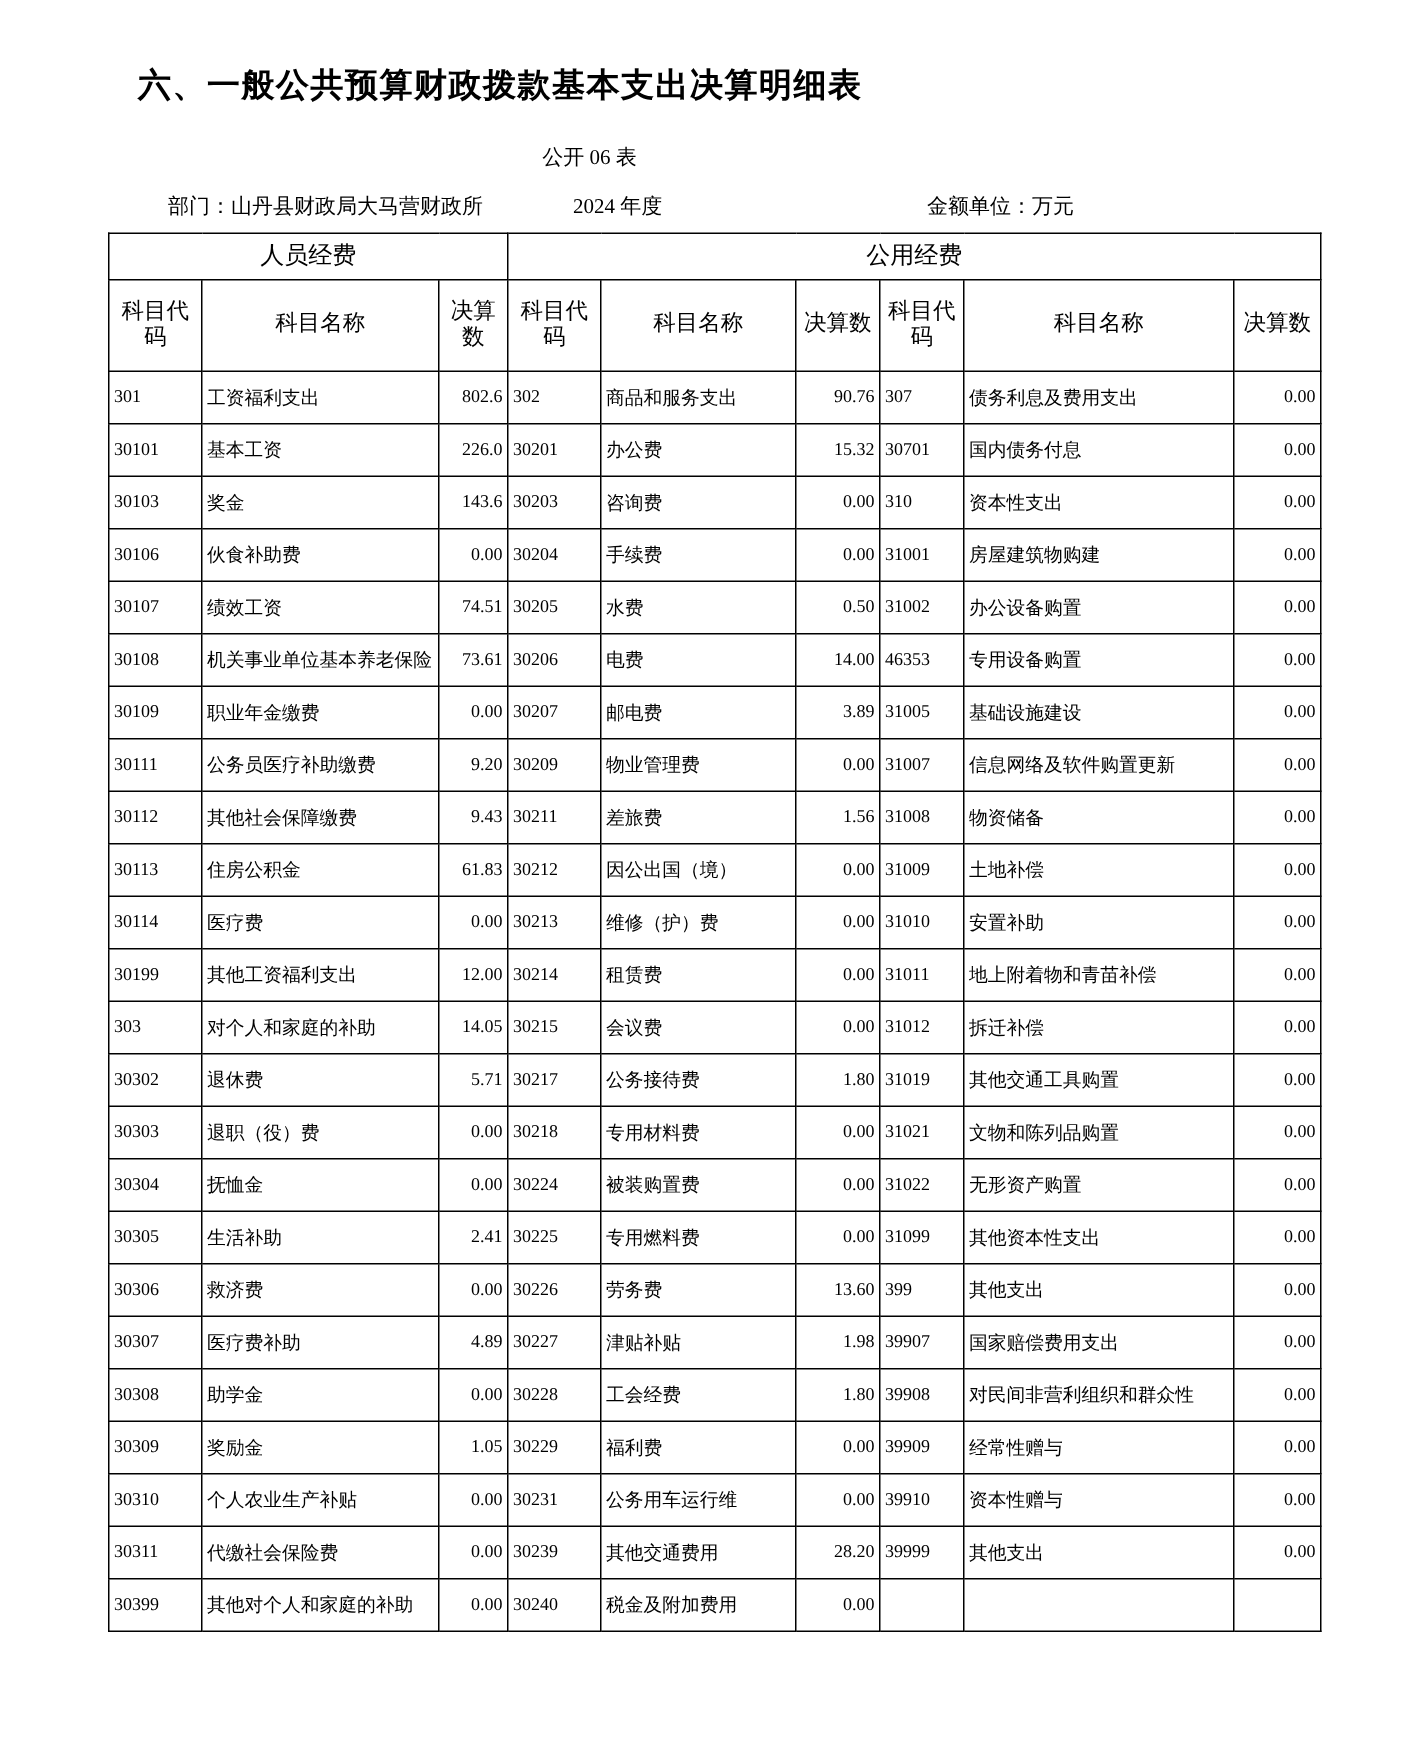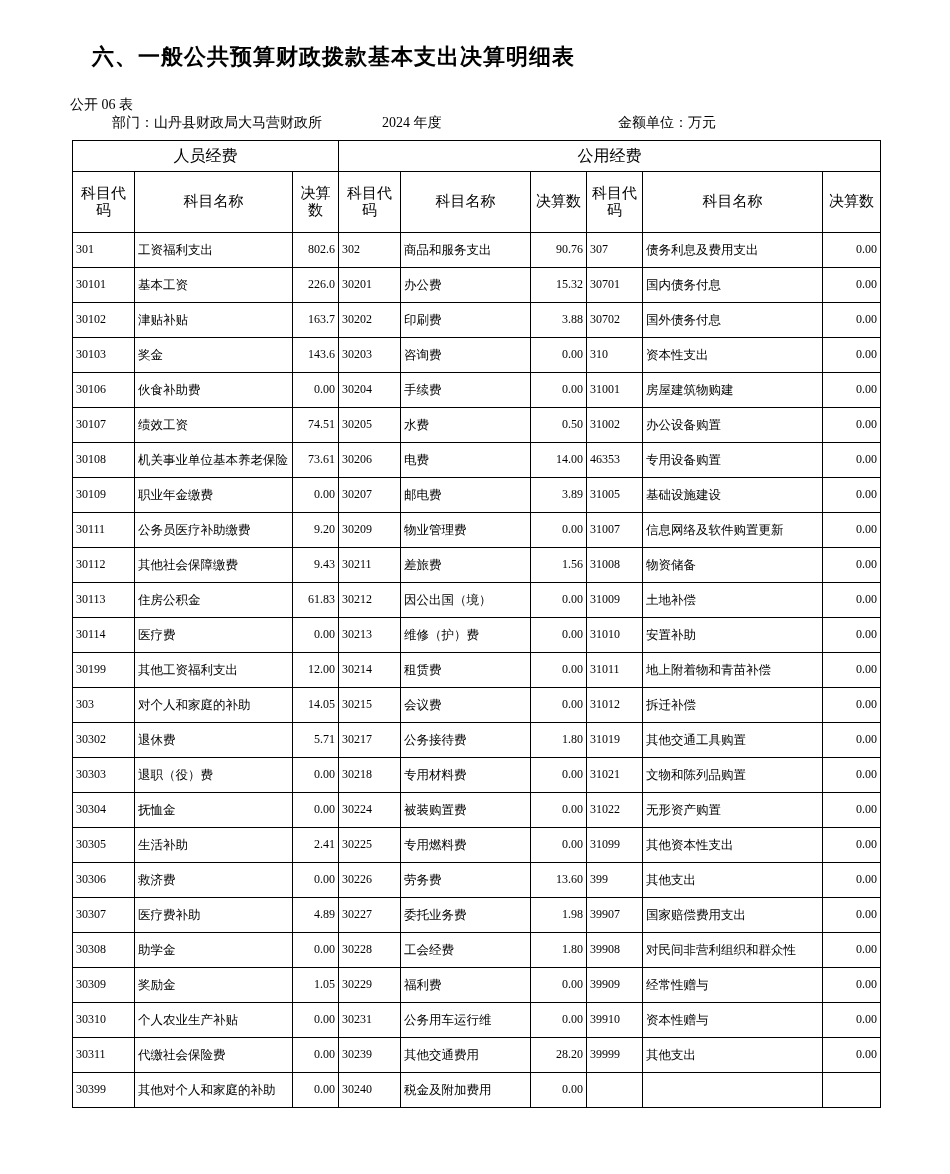--- a/index.html
+++ b/index.html
@@ -23,30 +23,30 @@
     position: relative;
   }
   .doc-title {
     font-size: 22px;
     font-weight: bold;
     letter-spacing: 1px;
     margin: 14px 0 0 22px;
     font-family: "Liberation Serif", "DejaVu Serif", serif;
   }
   .sheet-no {
-    text-align: left;
+    text-align: center;
     font-size: 14px;
     margin-top: 24px;
     padding-right: 16px;
   }
   .meta-row {
     display: flex;
     align-items: flex-start;
     font-size: 14px;
-    margin-top: 0;
+    margin-top: 15px;
     padding: 0 16px 0 42px;
   }
   .meta-dept { white-space: nowrap; }
   .meta-year { margin-left: 60px; white-space: nowrap; }
   .meta-unit { margin-left: auto; white-space: nowrap; }
 
   table.budget {
     border-collapse: collapse;
     width: 808px;
     margin: 8px 0 0 2px;
@@ -160,31 +160,20 @@
           <td class="name">基本工资</td>
           <td class="num">226.0</td>
           <td class="code">30201</td>
           <td class="name">办公费</td>
           <td class="num">15.32</td>
           <td class="code">30701</td>
           <td class="name">国内债务付息</td>
           <td class="num">0.00</td>
         </tr>
         <tr>
-          <td class="code">30102</td>
-          <td class="name">津贴补贴</td>
-          <td class="num">163.7</td>
-          <td class="code">30202</td>
-          <td class="name">印刷费</td>
-          <td class="num">3.88</td>
-          <td class="code">30702</td>
-          <td class="name">国外债务付息</td>
-          <td class="num">0.00</td>
-        </tr>
-        <tr>
           <td class="code">30103</td>
           <td class="name">奖金</td>
           <td class="num">143.6</td>
           <td class="code">30203</td>
           <td class="name">咨询费</td>
           <td class="num">0.00</td>
           <td class="code">310</td>
           <td class="name">资本性支出</td>
           <td class="num">0.00</td>
         </tr>
@@ -351,21 +340,21 @@
           <td class="num">13.60</td>
           <td class="code">399</td>
           <td class="name">其他支出</td>
           <td class="num">0.00</td>
         </tr>
         <tr>
           <td class="code">30307</td>
           <td class="name">医疗费补助</td>
           <td class="num">4.89</td>
           <td class="code">30227</td>
-          <td class="name">委托业务费</td>
+          <td class="name">津贴补贴</td>
           <td class="num">1.98</td>
           <td class="code">39907</td>
           <td class="name">国家赔偿费用支出</td>
           <td class="num">0.00</td>
         </tr>
         <tr>
           <td class="code">30308</td>
           <td class="name">助学金</td>
           <td class="num">0.00</td>
           <td class="code">30228</td>

